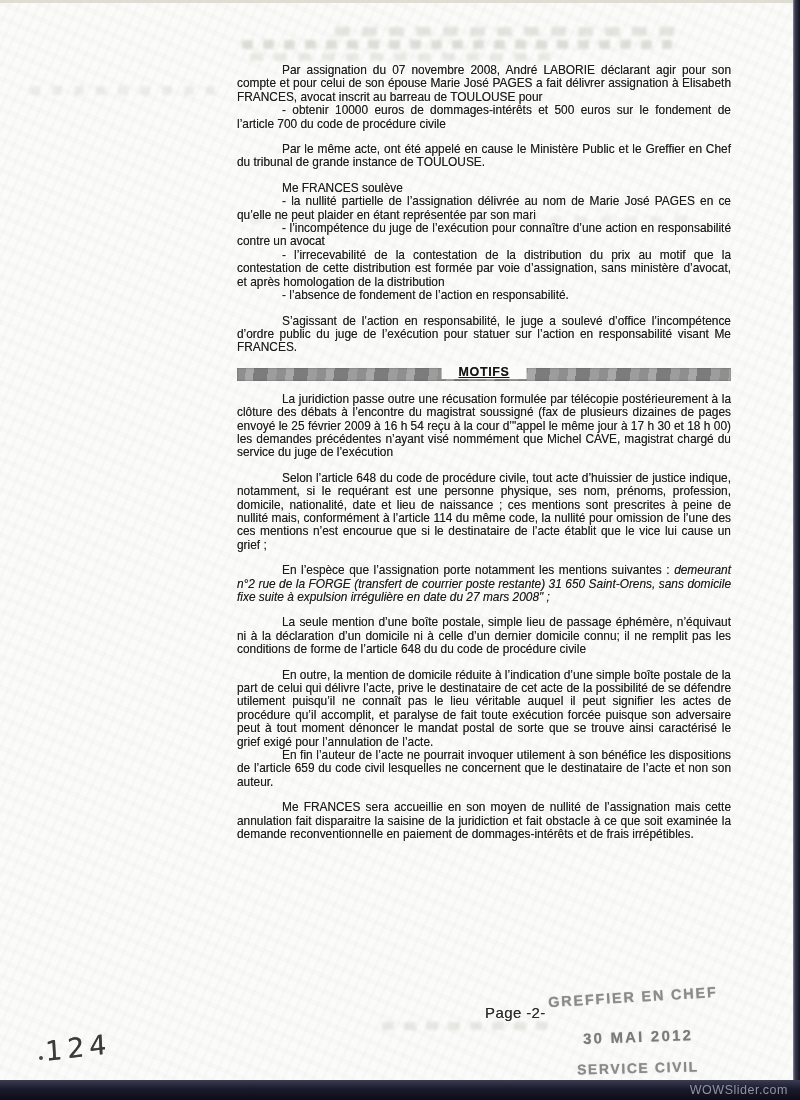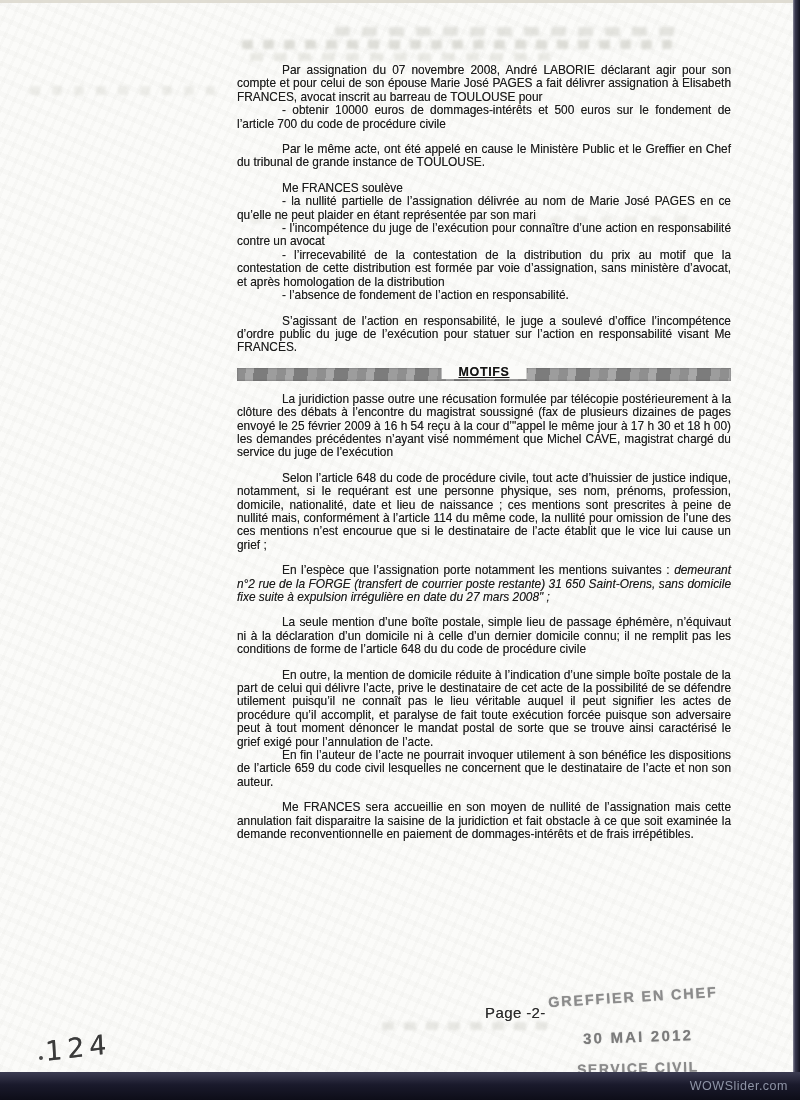--- a/index.html
+++ b/index.html
@@ -21,21 +21,21 @@
       repeating-linear-gradient(115deg, rgba(180,180,170,0.05) 0 3px, transparent 3px 9px),
       repeating-linear-gradient(23deg, rgba(160,160,150,0.04) 0 5px, transparent 5px 14px);
   }
   
   .frame-top{position:absolute;left:0;top:0;width:100%;height:3px;background:#dad7cc;opacity:.85;}
   .frame-right{
     position:absolute;top:0;right:0;width:7px;height:100%;
     background:linear-gradient(90deg,#8d8d9c 0,#3a3a50 2px,#12121f 100%);
   }
   .frame-bottom{
-    position:absolute;left:0;bottom:0;width:100%;height:28px;
+    position:absolute;left:0;bottom:0;width:100%;height:20px;
     background:linear-gradient(#3c3c52 0,#1a1a2c 45%,#0d0d18 100%);
     display:flex;align-items:center;justify-content:flex-end;
   }
   .watermark{
     color:#8e94a6;font-size:12.5px;letter-spacing:.5px;
     padding-right:12px;line-height:16px;
   }
   
   .bleed{position:absolute;filter:blur(1.6px);pointer-events:none;}
   .b1{left:335px;top:27px;width:340px;height:9px;opacity:.55;

